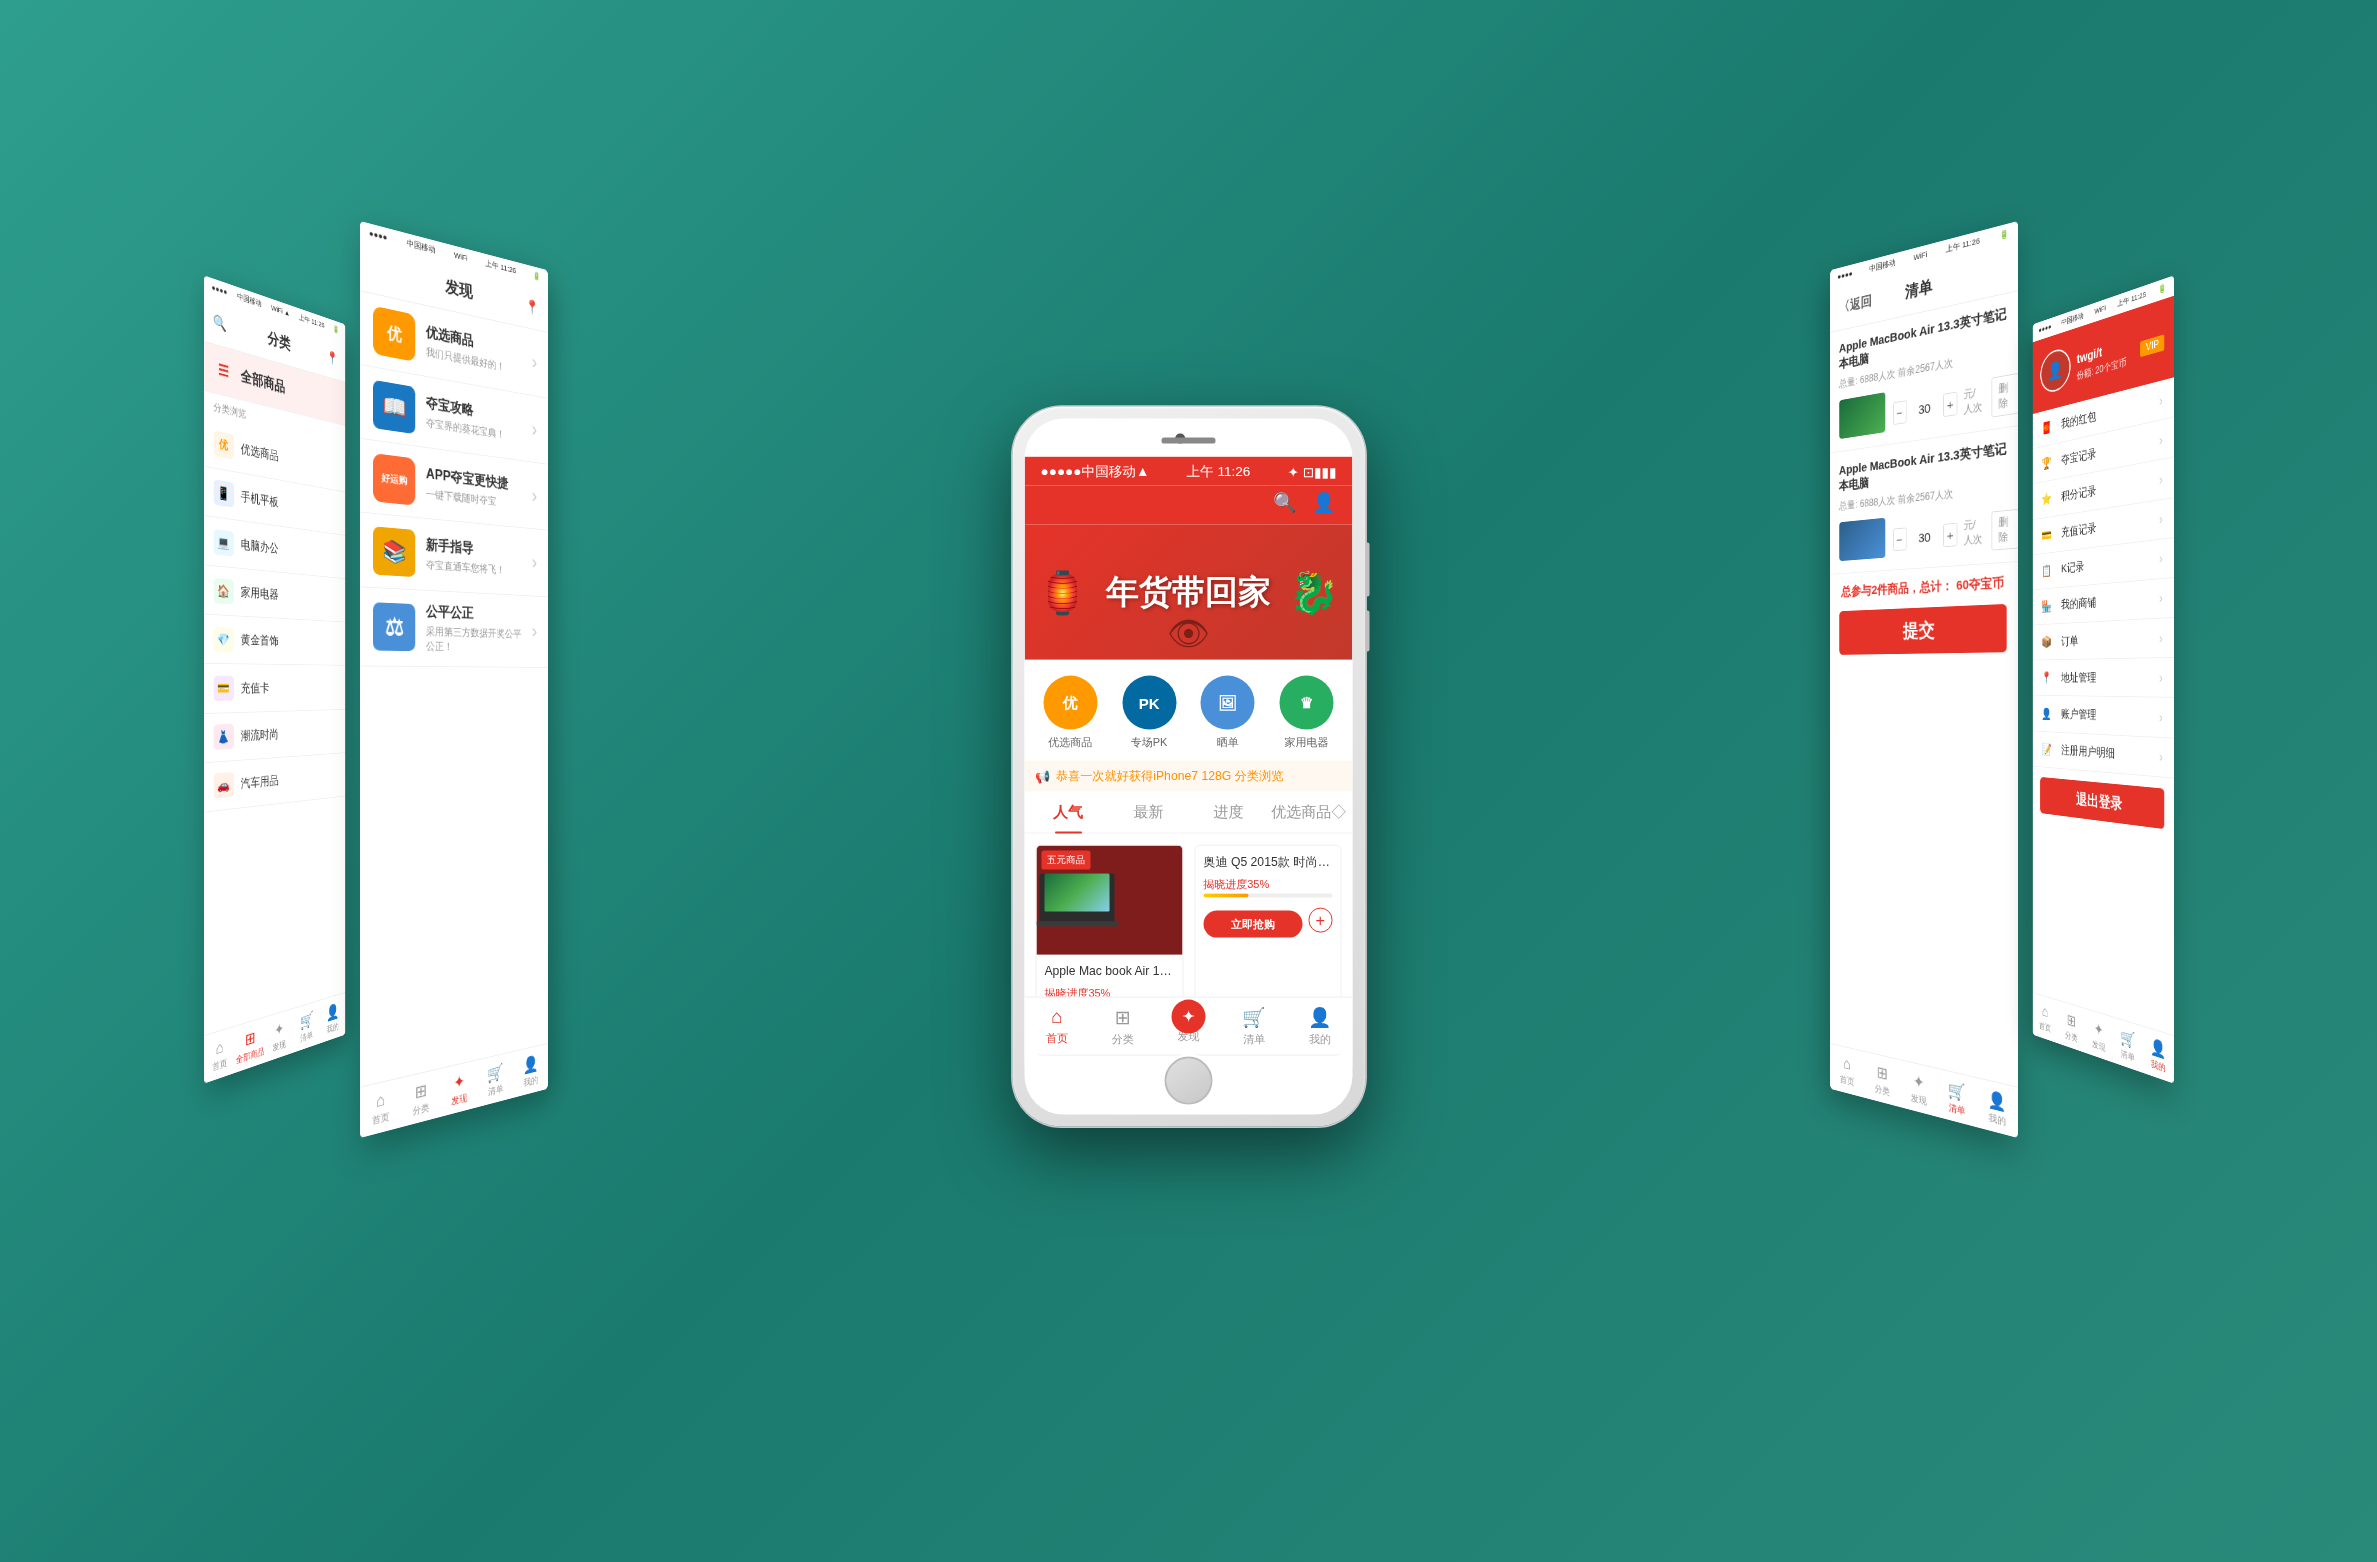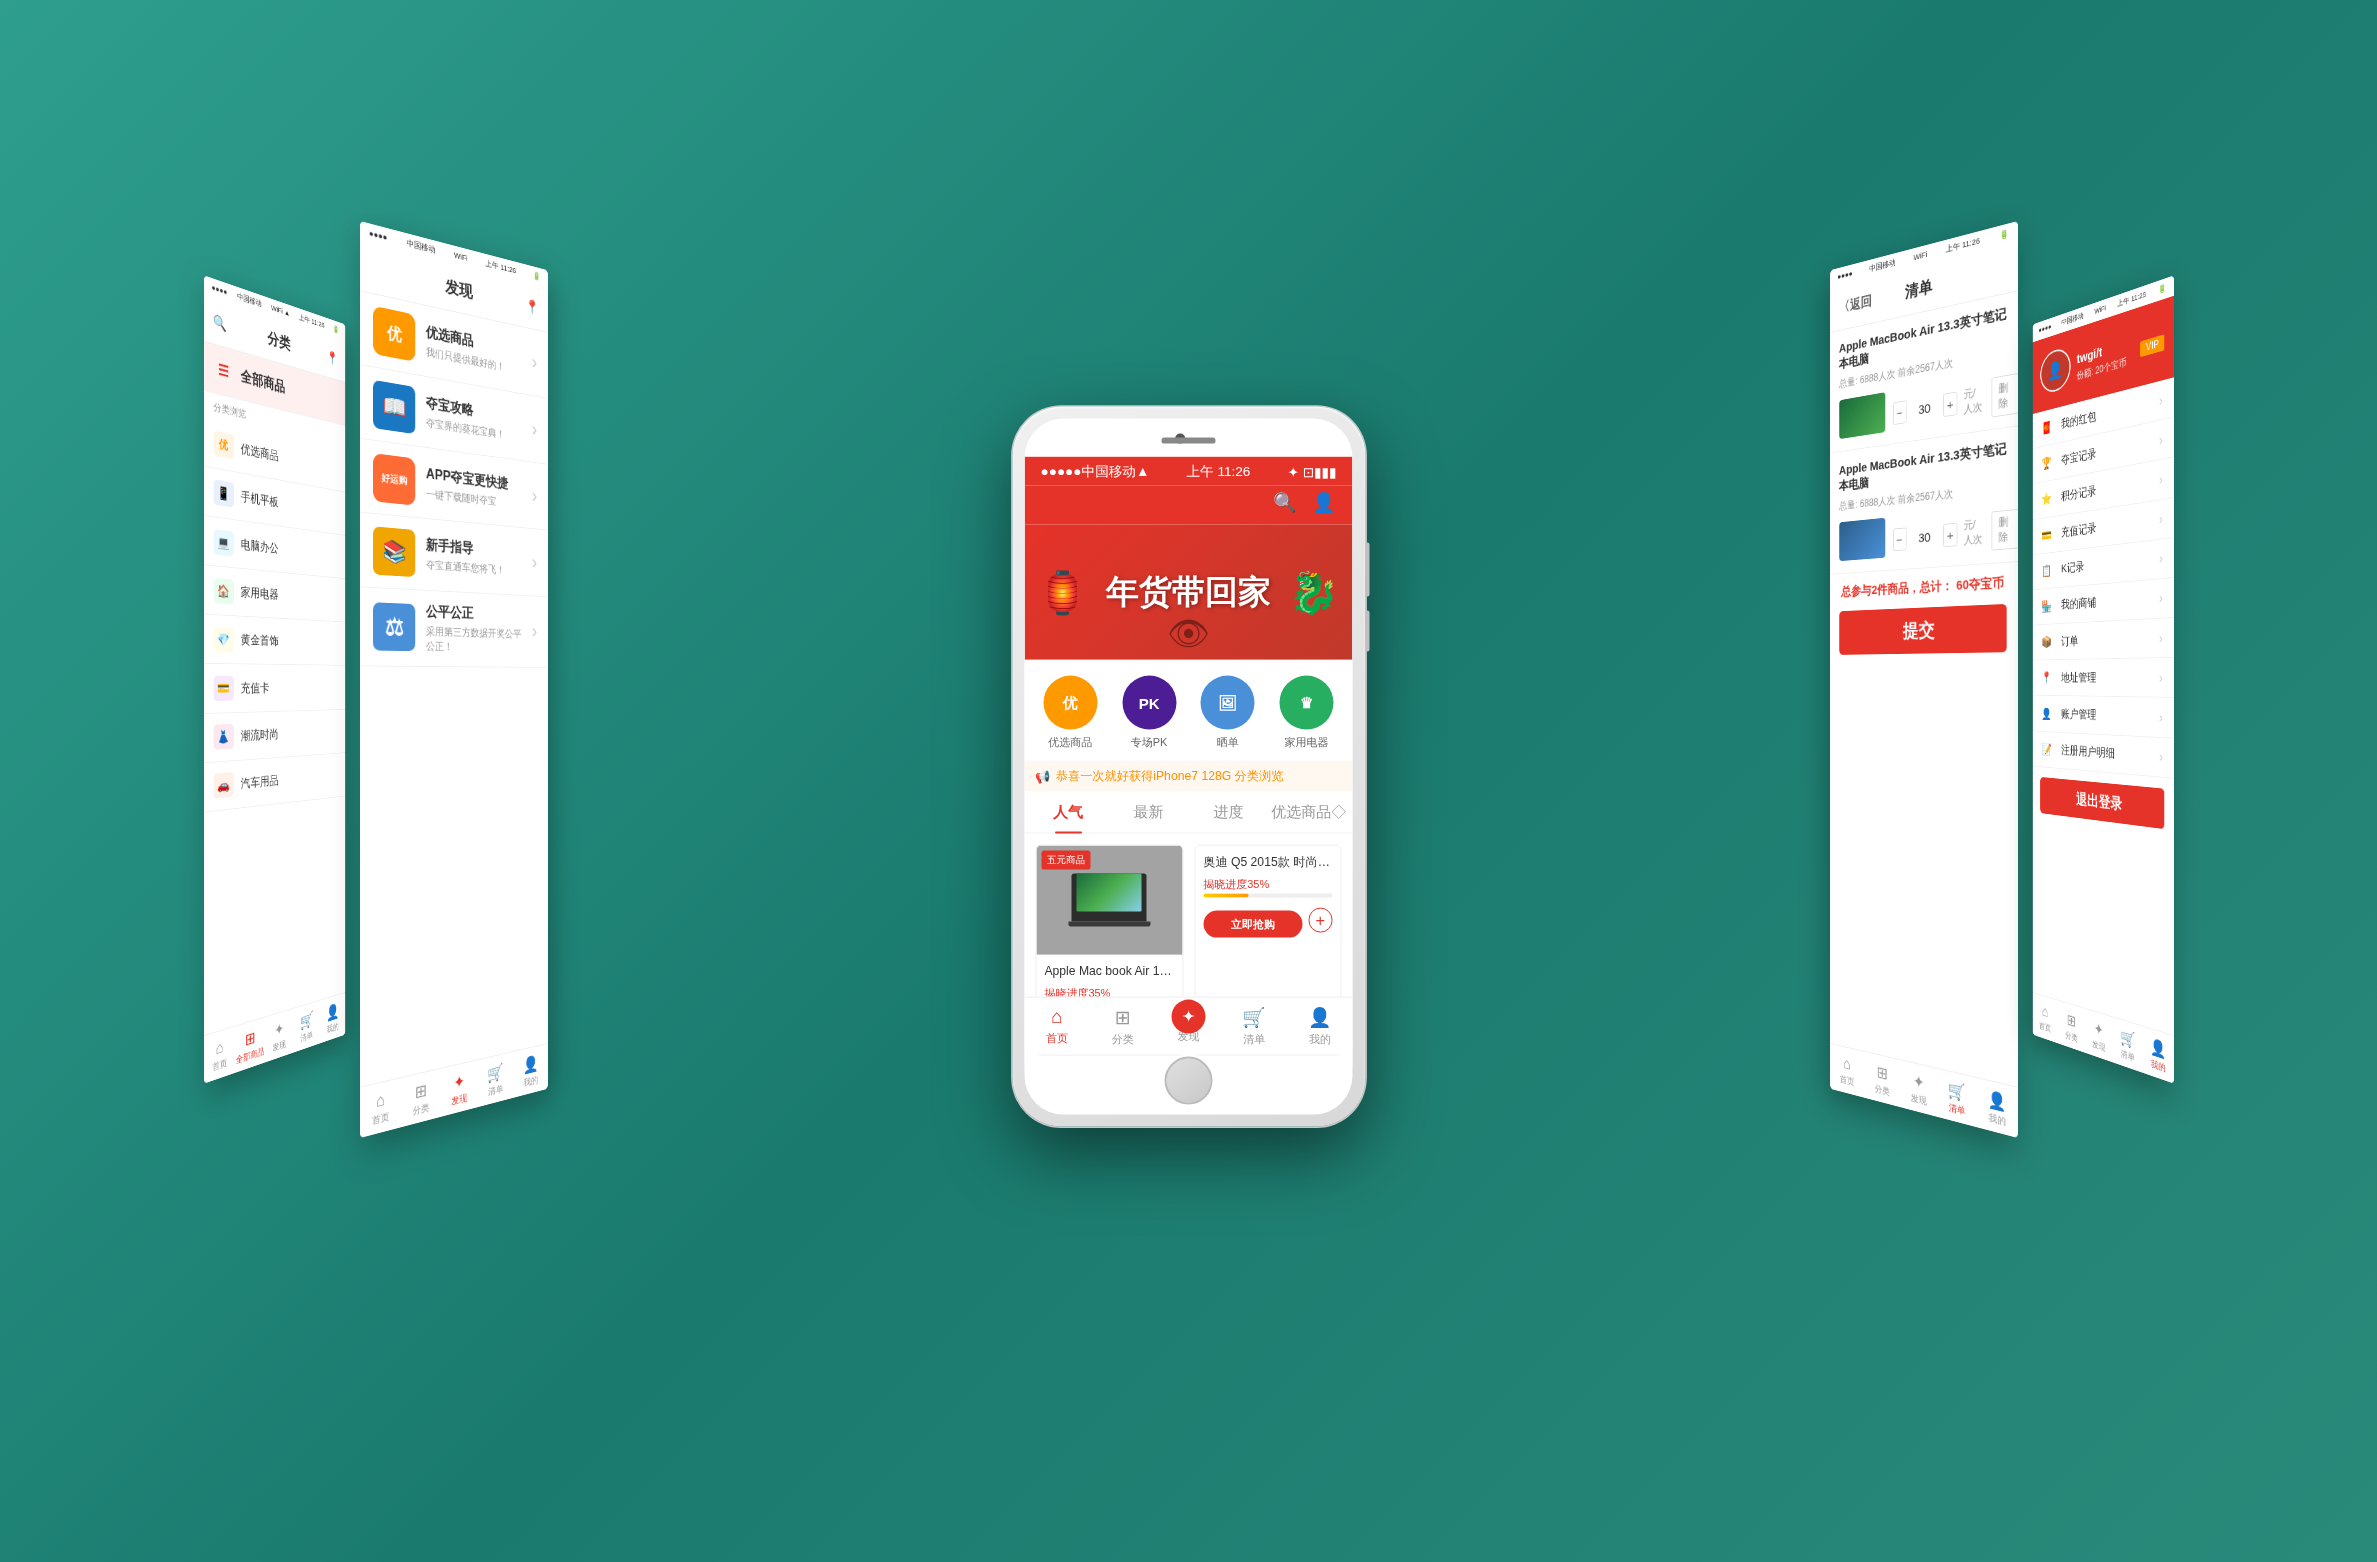--- a/index.html
+++ b/index.html
@@ -300,24 +300,23 @@
 
     .product-card {
       border: 0.7px solid #eee;
       border-radius: 5.4px;
       overflow: hidden;
     }
 
     .product-img {
       width: 100%;
       height: 109px;
-      background: #a3a3a3;
-      display: flex;
-      align-items: center;
-      justify-content: center;
+      background: #7f1d1d;
+      display: flex;
+      align-items: center;
       position: relative;
     }
 
     .product-badge {
       position: absolute;
       top: 5.4px;
       left: 5.4px;
       background: #e63329;
       color: white;
       font-size: 9.5px;
@@ -859,21 +858,21 @@
           </div>
 
           <div class="quick-icons">
             <div class="quick-icon-item">
               <div class="quick-icon-circle" style="background:#ff9900;">
                 <span style="font-size:15px;font-weight:900;">优</span>
               </div>
               <span class="quick-icon-label">优选商品</span>
             </div>
             <div class="quick-icon-item">
-              <div class="quick-icon-circle" style="background:#4c1d95;">
+              <div class="quick-icon-circle" style="background:#0369a1;">
                 <span style="font-size:15px;font-weight:900;">PK</span>
               </div>
               <span class="quick-icon-label">专场PK</span>
             </div>
             <div class="quick-icon-item">
               <div class="quick-icon-circle" style="background:#4a90d9;">
                 <span style="font-size:15px;">🖼</span>
               </div>
               <span class="quick-icon-label">晒单</span>
             </div>

